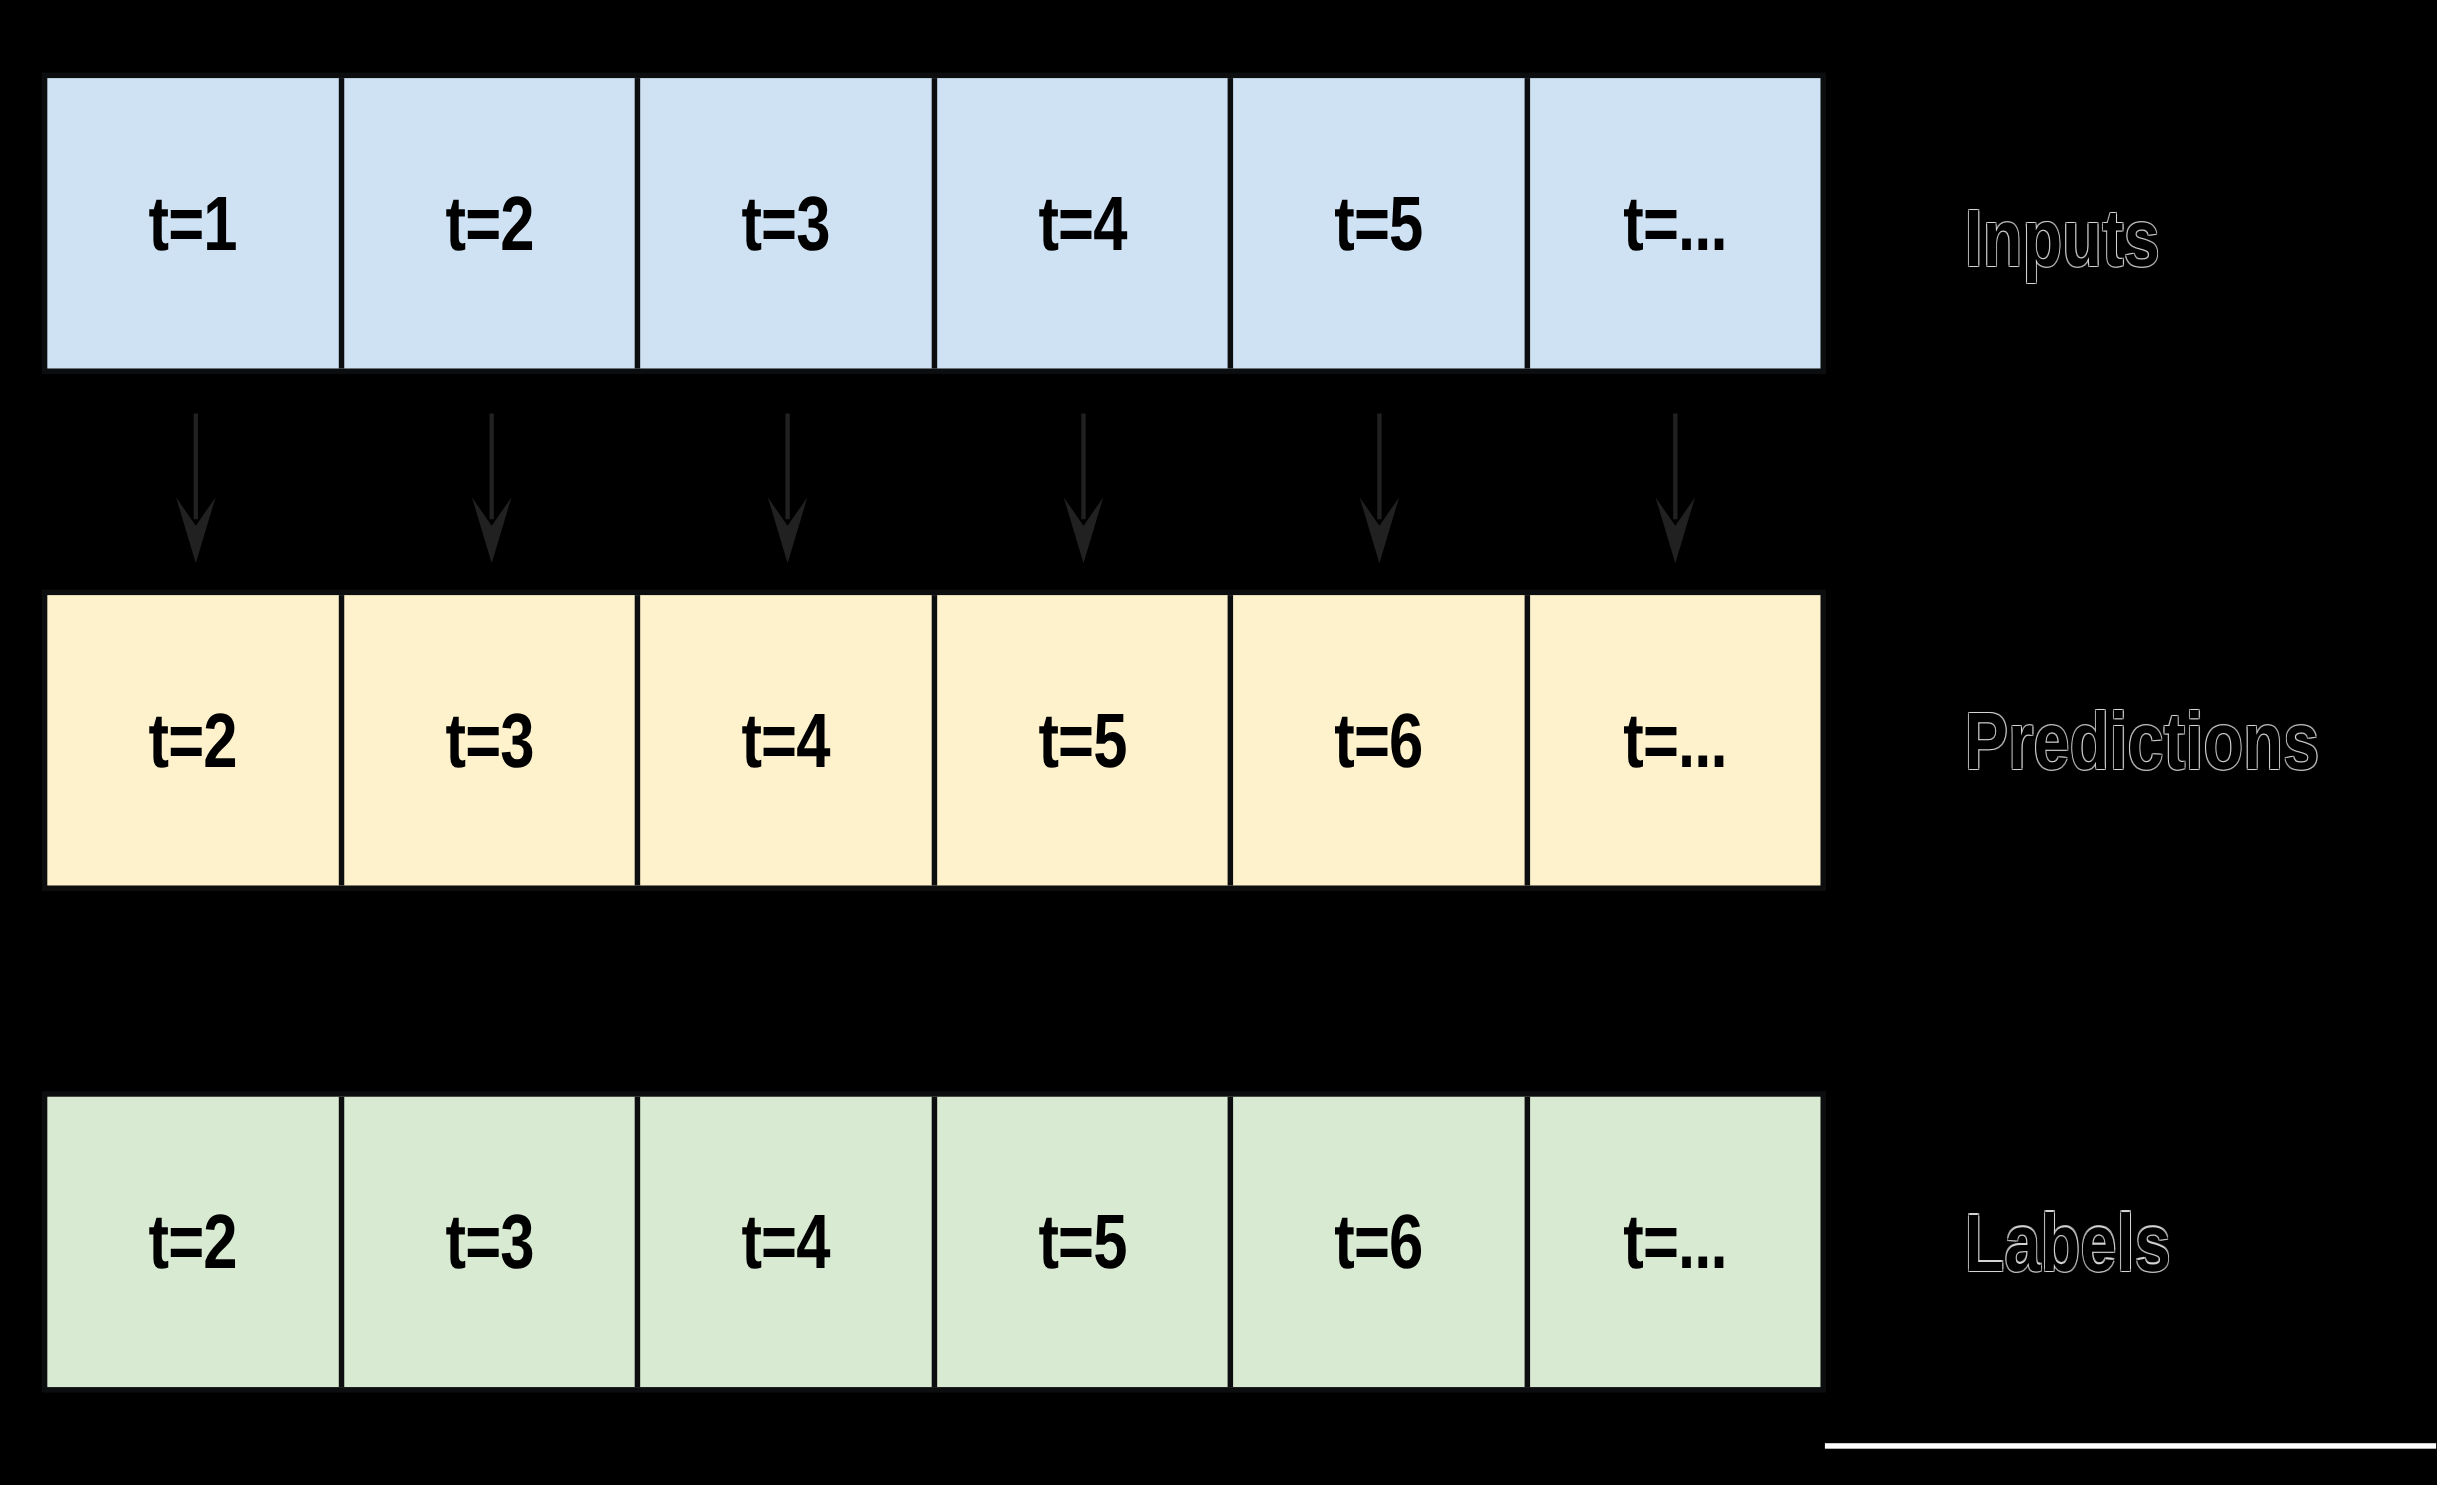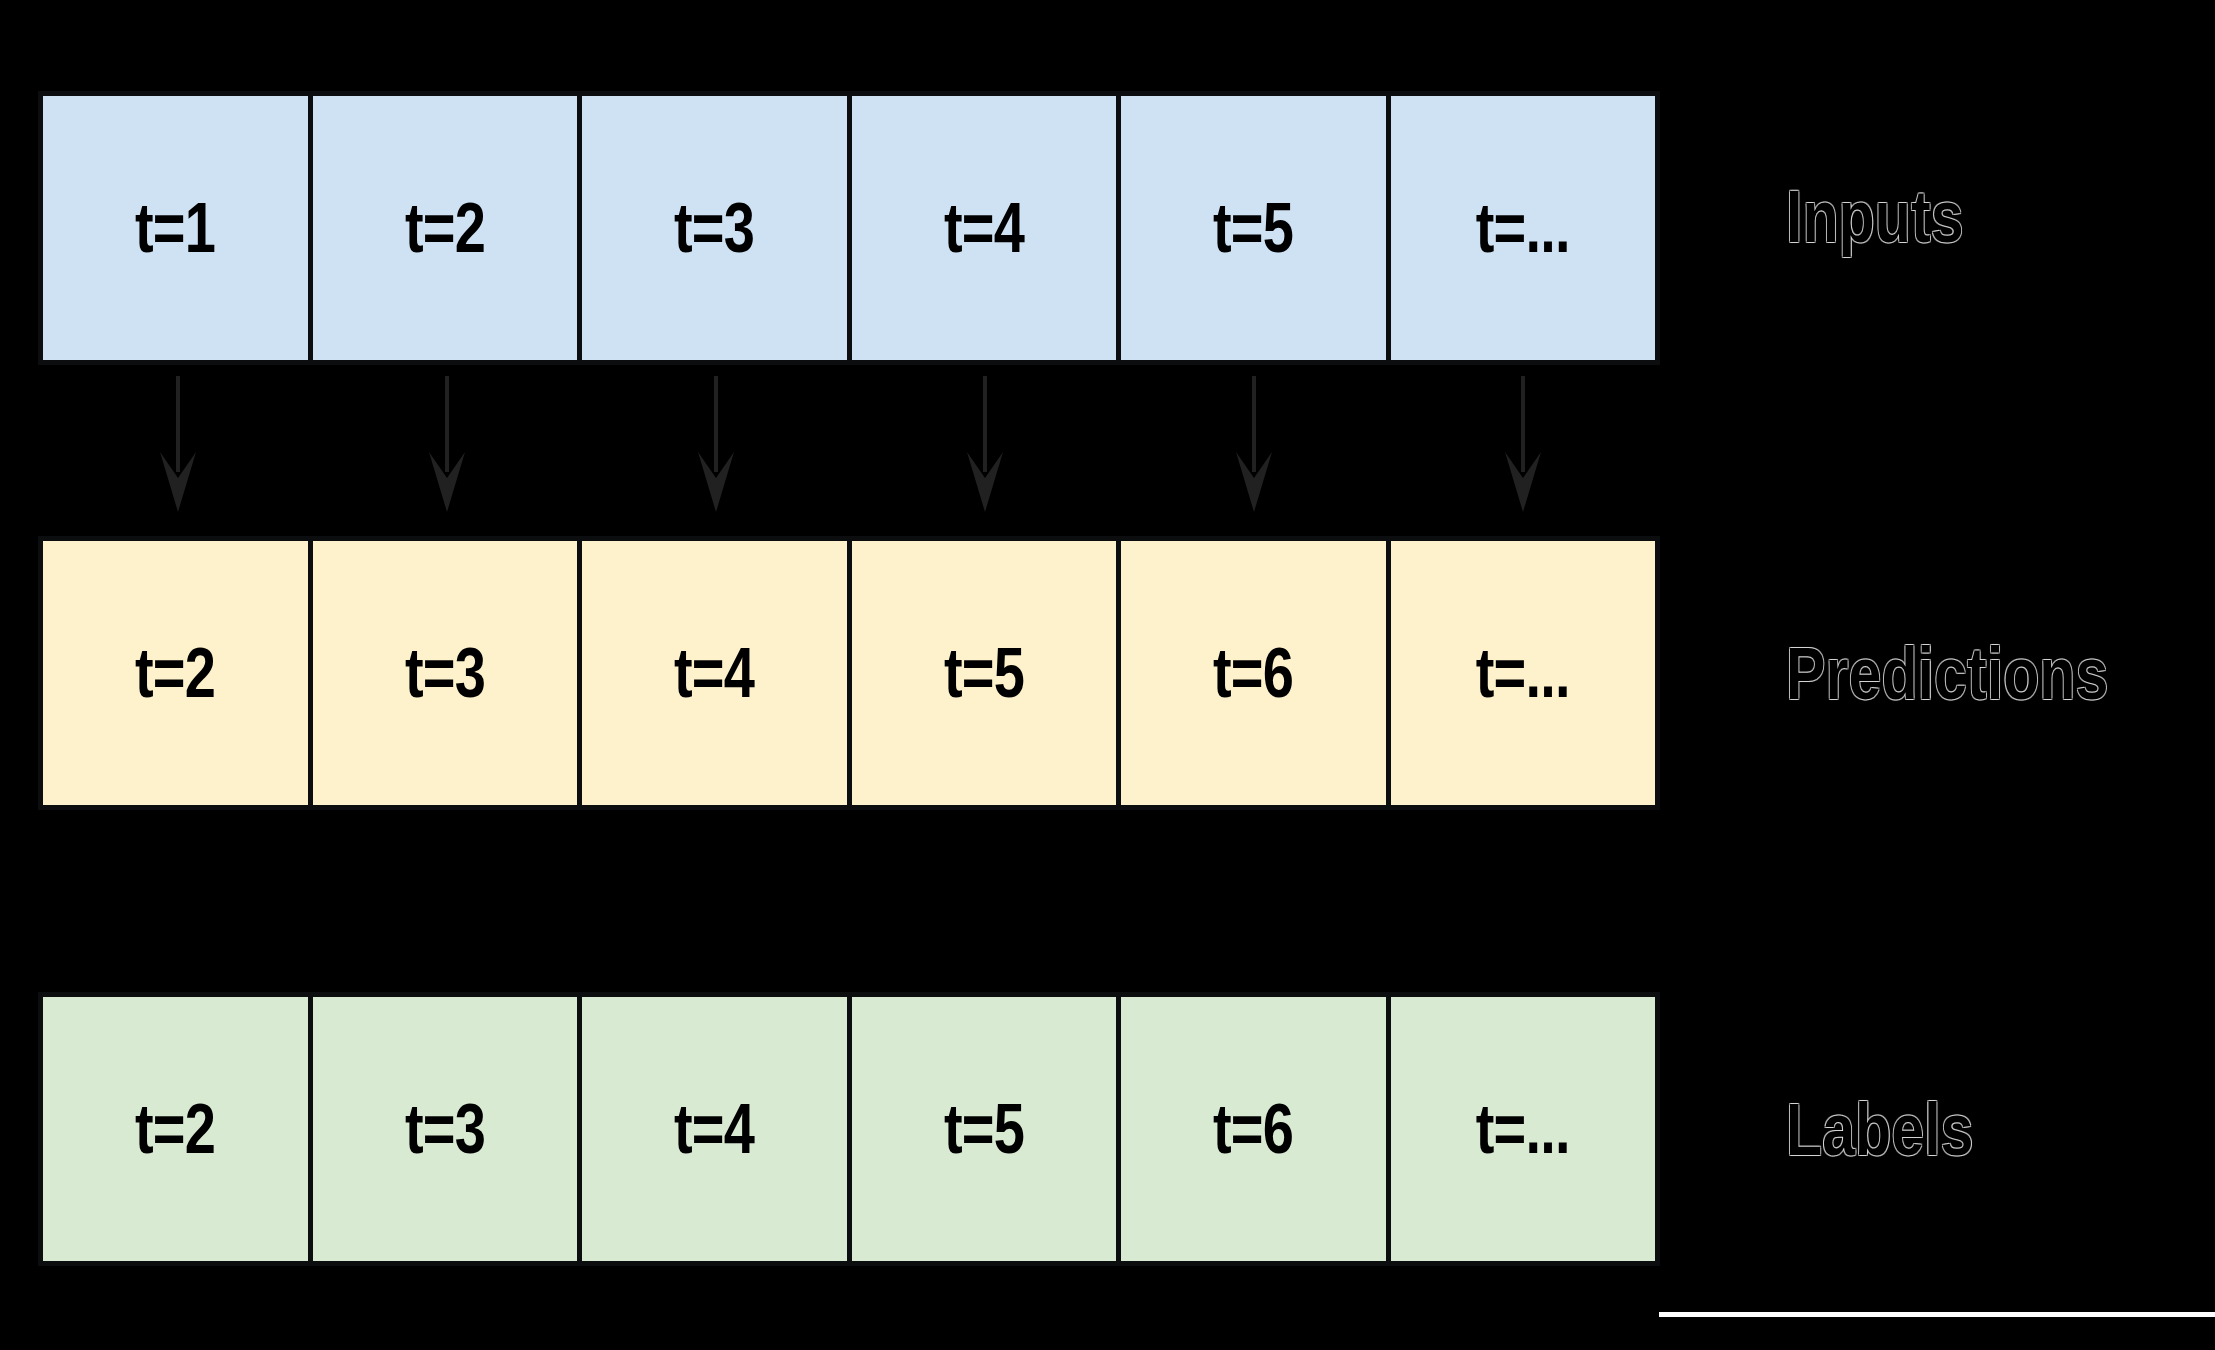--- a/index.html
+++ b/index.html
@@ -10,21 +10,21 @@
     overflow:hidden;
     font-family:"Liberation Sans", sans-serif;
   }
   .row{
     position:absolute;
     left:38px;width:1622px;height:274px;
     border:5px solid var(--border,#0b0d0e);
     box-sizing:border-box;
     display:flex;
   }
-  .row-0{top:91px;}
+  .row-0{top:66px;}
   .row-1{top:536px;}
   .row-2{top:992px;}
   .cell{
     flex:1 1 0;
     display:flex;align-items:center;justify-content:center;
     border-right:5px solid var(--border,#0b0d0e);
     overflow:hidden;
   }
   .cell:last-child{border-right:none;}
   .cell span{

